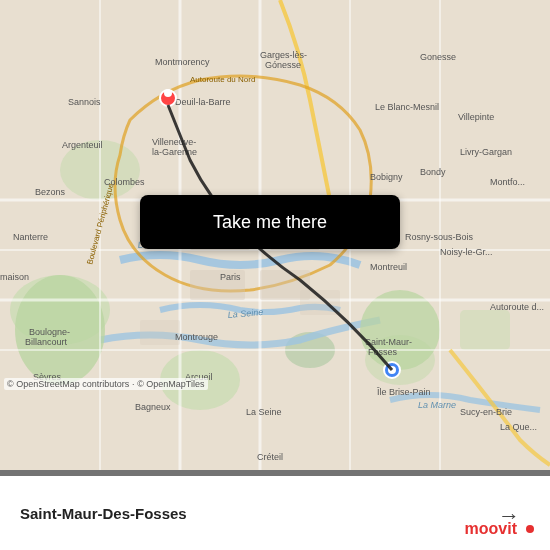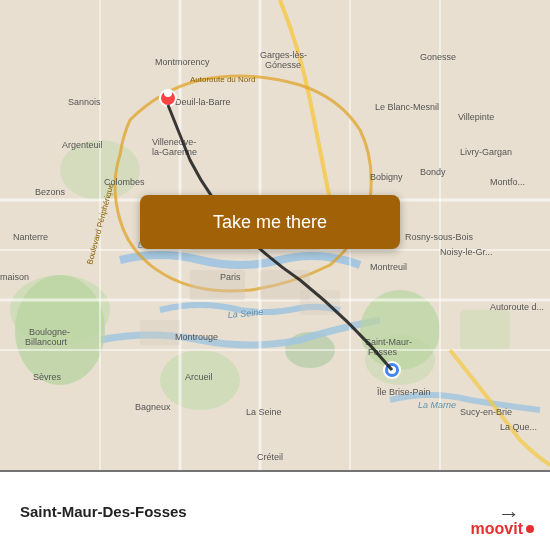--- a/index.html
+++ b/index.html
@@ -39,21 +39,21 @@
       top: 195px;
       left: 140px;
       width: 260px;
       height: 54px;
       display: flex;
       align-items: center;
       justify-content: center;
     }
 
     #take-me-there-btn {
-      background-color: #a16207;
+      background-color: #000000;
       color: white;
       border: none;
       border-radius: 8px;
       padding: 16px 28px;
       font-size: 18px;
       font-weight: 500;
       cursor: pointer;
       white-space: nowrap;
       box-shadow: 0 2px 8px rgba(0,0,0,0.3);
       width: 100%;
@@ -74,21 +74,21 @@
 
     
     #bottom-bar {
       width: 550px;
       height: 80px;
       background: white;
       display: flex;
       align-items: center;
       justify-content: space-between;
       padding: 0 20px;
-      border-top: 2px solid #737373;
+      border-top: 6px solid #737373;
       position: absolute;
       bottom: 0;
       left: 0;
     }
 
     #origin {
       display: flex;
       flex-direction: column;
     }
 
@@ -114,21 +114,21 @@
       font-weight: 600;
       color: #222;
     }
 
     #moovit-logo {
       position: absolute;
       bottom: 12px;
       right: 16px;
       display: flex;
       align-items: center;
-      gap: 2px;
+      gap: 8px;
     }
 
     #moovit-logo-text {
       font-size: 16px;
       font-weight: bold;
       color: #e63030;
     }
 
     #moovit-logo-dot {
       width: 8px;
@@ -242,20 +242,23 @@
 
       <circle cx="168" cy="98" r="8" fill="#ff4444" stroke="white" stroke-width="2"></circle>
 
       <polygon points="168,90 162,98 174,98" fill="#ff4444"></polygon>
       <circle cx="168" cy="93" r="4" fill="white"></circle>
 
       <path d="M 392 370 Q 350 320 300 280 Q 270 260 240 230 Q 210 200 190 160 Q 180 135 168 105" stroke="#1a1a1a" stroke-width="3" fill="none" stroke-dasharray="none" opacity="0.85"></path>
     </svg>
 
     
+    <div id="attribution">
+      <span>© OpenStreetMap contributors · © OpenMapTiles</span>
+    </div>
 
     
     <div id="button-overlay">
       <button id="take-me-there-btn">Take me there</button>
     </div>
   </div>
 
   <div id="bottom-bar">
     <div id="origin">
       <span id="origin-label">Saint-Maur-Des-Fosses</span>

